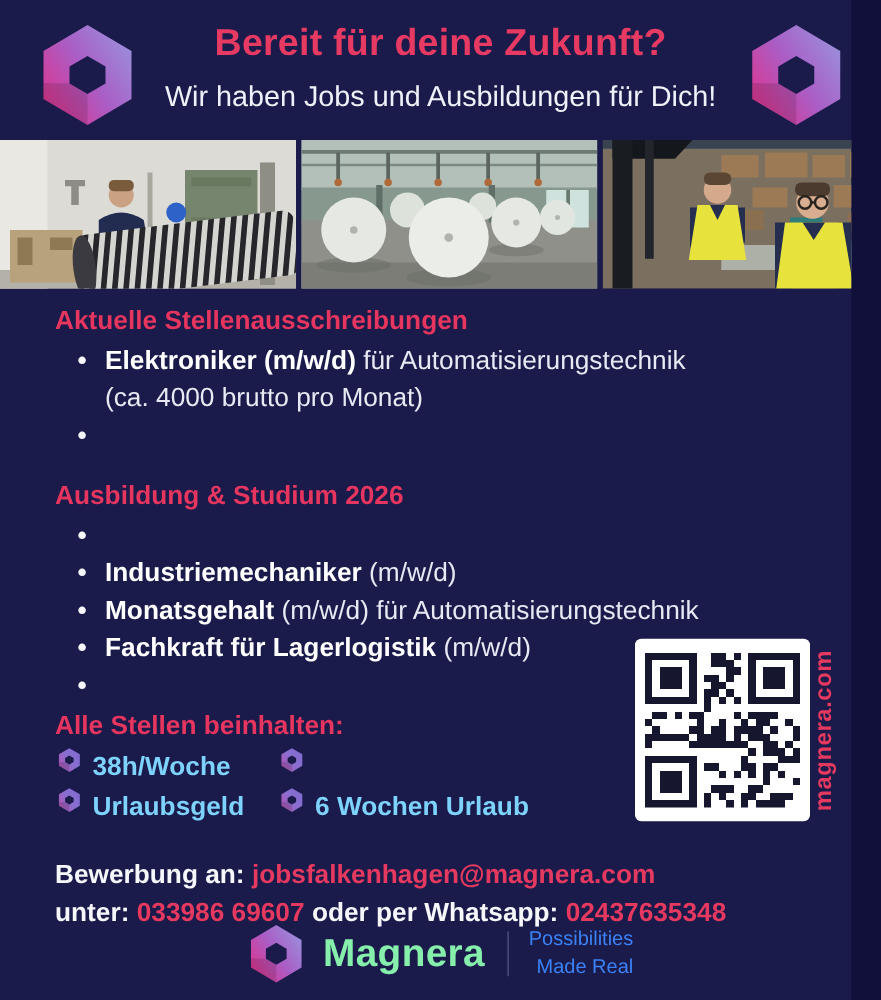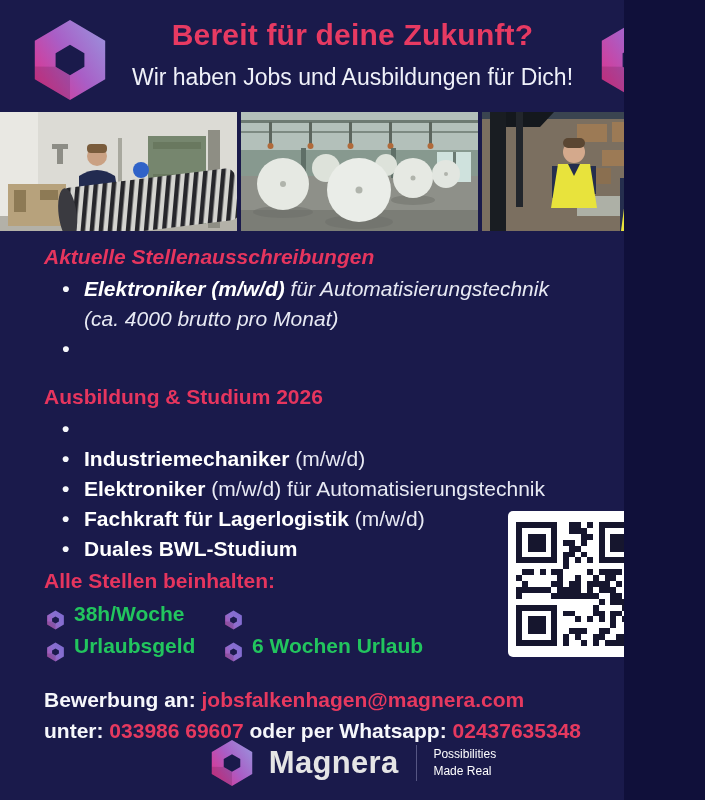--- a/index.html
+++ b/index.html
@@ -1,17 +1,17 @@
 <!DOCTYPE html>
 <html><head>
 <meta charset="utf-8">
 <style>
   html,body{margin:0;padding:0;background:#10103a;}
   #page{
-    position:relative;width:624px;height:800px;overflow:hidden;
+    position:relative;width:681px;height:800px;overflow:hidden;
     background:#1a1a4b;
     font-family:"Liberation Sans","DejaVu Sans",sans-serif;
     color:#f2f3f9;
   }
   
   .header{position:absolute;top:0;left:0;width:705px;text-align:center;padding-top:18px;}
   .title{font-size:30px;font-weight:bold;color:#e73a62;letter-spacing:0.2px;}
   .subtitle{font-size:23px;color:#eff1f9;margin-top:12px;}
   .logo{position:absolute;top:18px;width:80px;height:84px;}
   .logo svg{width:100%;height:100%;}
@@ -21,44 +21,44 @@
   .photo-strip{position:absolute;top:112px;left:0;width:705px;height:119px;display:flex;gap:4px;}
   .photo{height:119px;overflow:hidden;flex:0 0 auto;}
   .photo svg{display:block;width:100%;height:100%;}
   
   .content{position:absolute;top:244px;left:44px;width:640px;}
   .section-heading{font-size:21px;font-weight:bold;color:#e6355e;line-height:26px;margin:0 0 4px 0;}
   ul.joblist{list-style:none;margin:0 0 0 0;padding:0 0 0 18px;}
   ul.joblist li{display:flex;font-size:21px;line-height:30px;color:#e7e9f3;}
   ul.joblist .dot{width:22px;color:#f6f7fb;font-weight:bold;flex:0 0 auto;}
   ul.joblist b{color:#ffffff;}
-  #jobs-block{margin-bottom:20px;font-style:italic;}
+  #jobs-block{margin-bottom:20px;}
   #ausbildung-block{margin-bottom:4px;}
   #benefits-block{margin-top:0;}
   .benefits-grid{display:grid;grid-template-columns:178px auto;padding-left:2px;}
-  .benefit{display:flex;align-items:flex-end;font-size:21px;line-height:32px;font-weight:bold;color:#22c55e;}
+  .benefit{display:flex;align-items:flex-start;font-size:21px;line-height:32px;font-weight:bold;color:#7dd3fc;}
   .benefit .b-icon{width:19px;height:20px;margin-right:9px;flex:0 0 auto;}
   .benefit .b-icon svg{display:block;width:100%;height:100%;}
   
   .contact{margin-top:22px;font-size:21px;font-weight:bold;line-height:31px;color:#f6f7fb;}
   .accent{color:#e6395f;}
   
   .qr-block{position:absolute;left:508px;top:511px;display:flex;align-items:stretch;}
   .qr-box{width:140px;height:146px;background:#ffffff;border-radius:5px;display:flex;align-items:center;justify-content:center;}
   .qr-box svg{width:124px;height:124px;shape-rendering:crispEdges;}
   #qr rect{fill:#16162e;}
   .qr-caption{writing-mode:vertical-rl;transform:rotate(180deg);display:flex;align-items:center;justify-content:center;
     height:146px;margin-left:1px;color:#e6395f;font-weight:bold;font-size:19px;letter-spacing:0.5px;}
   
   .footer{position:absolute;top:739px;left:0;width:705px;display:flex;align-items:center;justify-content:center;}
   .footer-logo{width:46px;height:48px;margin-right:14px;}
   .footer-logo svg{width:100%;height:100%;}
-  .brand{font-size:31px;font-weight:bold;color:#e5e5e5;letter-spacing:0.3px;}
+  .brand{font-size:31px;font-weight:bold;color:#86efac;letter-spacing:0.3px;}
   .f-divider{width:1px;height:36px;background:#565683;margin:0 16px 0 18px;}
-  .tagline{font-size:12px;color:#ffffff;line-height:1.4;}
+  .tagline{font-size:16px;color:#3b82f6;line-height:1.4;text-align:right;}
 </style>
 </head>
 <body>
 
 <div id="page">
 
   <div class="header">
     <div class="logo" id="logo-left"><svg viewBox="0 0 100 104">
     <defs>
             <linearGradient id="g1" x1="0" y1="0.85" x2="1" y2="0.1">
@@ -225,29 +225,28 @@
       <ul class="joblist" id="ausbildung-list">
           <li>
             <span class="dot">•</span>
           </li>
           <li>
             <span class="dot">•</span>
             <span class="li-text"><b>Industriemechaniker</b> (m/w/d)</span>
           </li>
           <li>
             <span class="dot">•</span>
-            <span class="li-text"><b>Elektroniker</b> (m/w/d) für Automatisierungstechnik</span>
+            <span class="li-text"><b>Monatsgehalt</b> (m/w/d) für Automatisierungstechnik</span>
           </li>
           <li>
             <span class="dot">•</span>
             <span class="li-text"><b>Fachkraft für Lagerlogistik</b> (m/w/d)</span>
           </li>
           <li>
             <span class="dot">•</span>
-            <span class="li-text"><b>Duales BWL-Studium</b></span>
           </li>
         </ul>
     </div>
 
     <div id="benefits-block">
       <div class="section-heading">Alle Stellen beinhalten:</div>
       <div class="benefits-grid" id="benefits-grid">
           <div class="benefit">
             <span class="b-icon">
               <svg viewBox="0 0 100 104">

